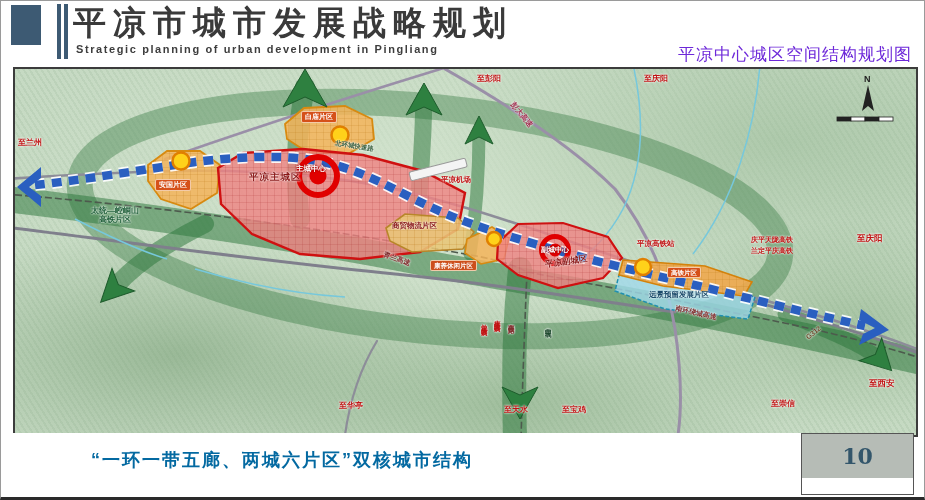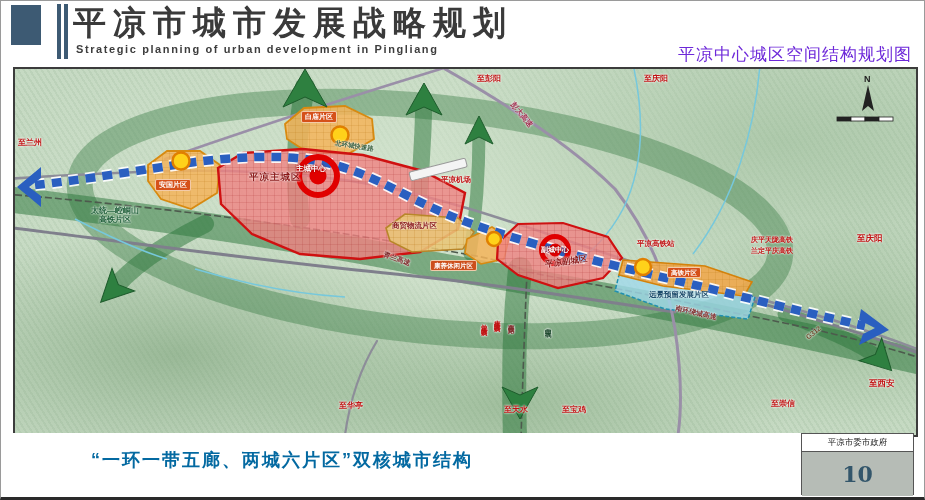--- a/index.html
+++ b/index.html
@@ -226,18 +226,17 @@
 
     <div class="mlab red vert" style="left:466px;top:250px;font-size:6.5px;">兰定平庆高铁</div>
     <div class="mlab red vert" style="left:479px;top:246px;font-size:6.5px;">庆平天陇高铁</div>
     <div class="mlab vert" style="left:493px;top:250px;font-size:6.5px;color:#803030;font-weight:bold;">西平铁路</div>
     <div class="mlab vert" style="left:530px;top:254px;font-size:6.5px;color:#204a30;font-weight:bold;">宝中二线</div>
   </div>
 
   <div id="ftr">
     <div id="caption">“一环一带五廊、两城六片区”双核城市结构</div>
     <div id="stampbox">
-      <div id="agency">平凉市委市政府</div>
       <div id="pagenum">10</div>
     </div>
   </div>
 
 </div>
 
 </body></html>

